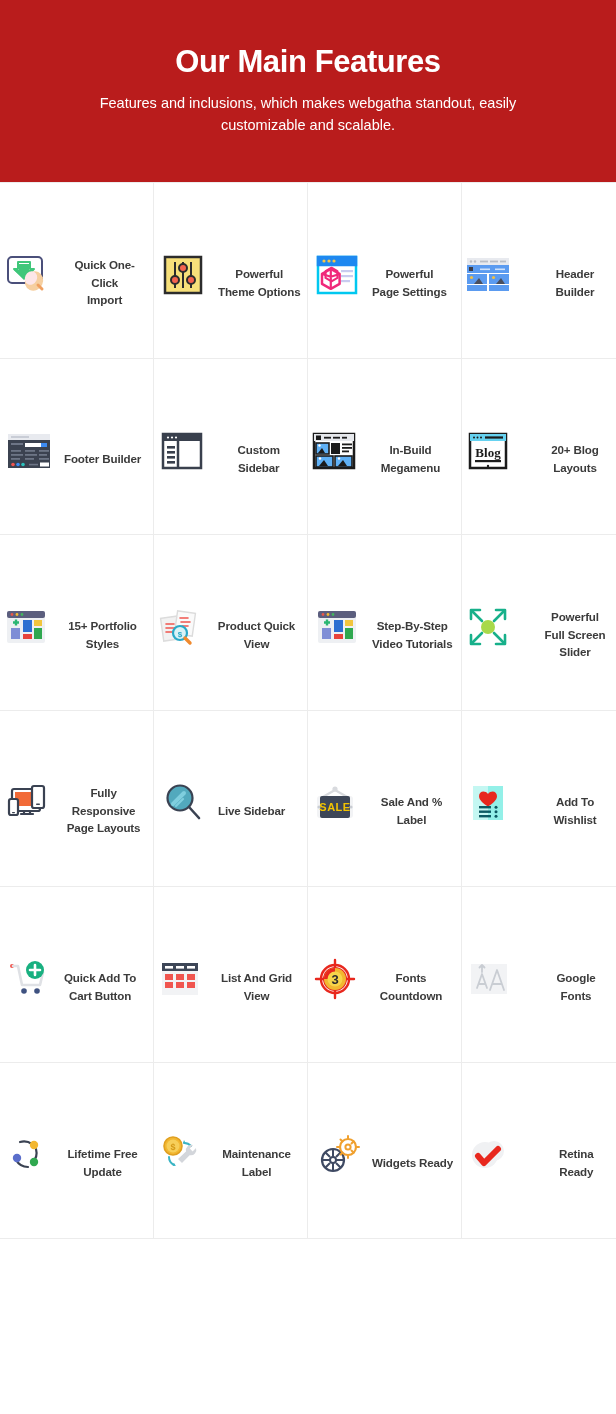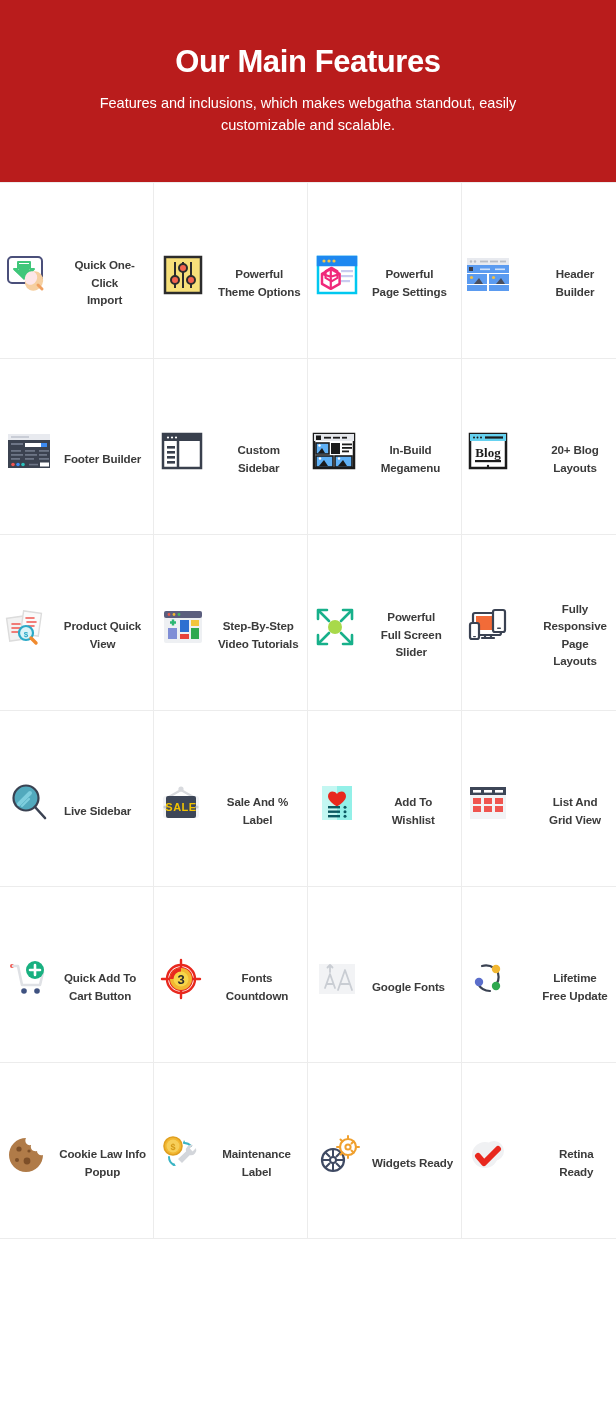--- a/index.html
+++ b/index.html
@@ -254,48 +254,66 @@
           <text x="26" y="32" font-family="Liberation Serif, serif" font-size="13" font-weight="bold" fill="#1b1b1b" text-anchor="middle">Blog</text>
           <rect x="13" y="35" width="26" height="2.2" fill="#1b1b1b"></rect>
           <circle cx="26" cy="41" r="1.2" fill="#1b1b1b"></circle>
         </svg>
       </div>
       <div class="card-label">20+ Blog Layouts</div>
     </div>
     <div class="card">
       <div class="icon-wrap">
         <svg width="52" height="52" viewBox="0 0 52 52">
-          <rect x="8" y="16" width="18" height="23" fill="#f2f2f2" stroke="#dcdcdc" stroke-width="1.4" transform="rotate(-8 17 27)"></rect>
-          <rect x="22" y="11" width="18" height="23" fill="#fafafa" stroke="#dcdcdc" stroke-width="1.4" transform="rotate(8 31 22)"></rect>
-          <g stroke="#f0554f" stroke-width="1.6" stroke-linecap="round">
-            <path d="M12 23h8M12 27h10M12 31h7M26 17h8M27 21h9M28 25h6"></path>
-          </g>
-          <circle cx="26" cy="32" r="7" fill="#d9f3f7" stroke="#2aa9c7" stroke-width="2.2"></circle>
-          <text x="26" y="36" font-family="Liberation Sans, sans-serif" font-size="8" font-weight="bold" fill="#2aa9c7" text-anchor="middle">$</text>
-          <path d="M31 37l5 5" stroke="#f08a2e" stroke-width="3.4" stroke-linecap="round"></path>
-        </svg>
-      </div>
-      <div class="card-label">Product Quick View</div>
-    </div>
-    <div class="card">
-      <div class="icon-wrap">
-        <svg width="52" height="52" viewBox="0 0 52 52">
           <rect x="7" y="10" width="38" height="32" rx="2" fill="#eef0f3"></rect>
           <rect x="7" y="10" width="38" height="7" rx="2" fill="#5b5e7e"></rect>
           <circle cx="12" cy="13.5" r="1.4" fill="#e8574a"></circle>
           <circle cx="17" cy="13.5" r="1.4" fill="#f2b731"></circle>
           <circle cx="22" cy="13.5" r="1.4" fill="#42b55e"></circle>
           <path d="M13 21.5h6M16 18.5v6" stroke="#2bb673" stroke-width="2.4"></path>
           <rect x="23" y="19" width="9" height="12" fill="#2d6fd1"></rect>
           <rect x="34" y="19" width="8" height="6" fill="#f2c53d"></rect>
           <rect x="11" y="27" width="9" height="11" fill="#7f8ed6"></rect>
           <rect x="23" y="33" width="9" height="5" fill="#e8433b"></rect>
           <rect x="34" y="27" width="8" height="11" fill="#2fa84f"></rect>
         </svg>
       </div>
+      <div class="card-label">15+ Portfolio Styles</div>
+    </div>
+    <div class="card">
+      <div class="icon-wrap">
+        <svg width="52" height="52" viewBox="0 0 52 52">
+          <rect x="8" y="16" width="18" height="23" fill="#f2f2f2" stroke="#dcdcdc" stroke-width="1.4" transform="rotate(-8 17 27)"></rect>
+          <rect x="22" y="11" width="18" height="23" fill="#fafafa" stroke="#dcdcdc" stroke-width="1.4" transform="rotate(8 31 22)"></rect>
+          <g stroke="#f0554f" stroke-width="1.6" stroke-linecap="round">
+            <path d="M12 23h8M12 27h10M12 31h7M26 17h8M27 21h9M28 25h6"></path>
+          </g>
+          <circle cx="26" cy="32" r="7" fill="#d9f3f7" stroke="#2aa9c7" stroke-width="2.2"></circle>
+          <text x="26" y="36" font-family="Liberation Sans, sans-serif" font-size="8" font-weight="bold" fill="#2aa9c7" text-anchor="middle">$</text>
+          <path d="M31 37l5 5" stroke="#f08a2e" stroke-width="3.4" stroke-linecap="round"></path>
+        </svg>
+      </div>
+      <div class="card-label">Product Quick View</div>
+    </div>
+    <div class="card">
+      <div class="icon-wrap">
+        <svg width="52" height="52" viewBox="0 0 52 52">
+          <rect x="7" y="10" width="38" height="32" rx="2" fill="#eef0f3"></rect>
+          <rect x="7" y="10" width="38" height="7" rx="2" fill="#5b5e7e"></rect>
+          <circle cx="12" cy="13.5" r="1.4" fill="#e8574a"></circle>
+          <circle cx="17" cy="13.5" r="1.4" fill="#f2b731"></circle>
+          <circle cx="22" cy="13.5" r="1.4" fill="#42b55e"></circle>
+          <path d="M13 21.5h6M16 18.5v6" stroke="#2bb673" stroke-width="2.4"></path>
+          <rect x="23" y="19" width="9" height="12" fill="#2d6fd1"></rect>
+          <rect x="34" y="19" width="8" height="6" fill="#f2c53d"></rect>
+          <rect x="11" y="27" width="9" height="11" fill="#7f8ed6"></rect>
+          <rect x="23" y="33" width="9" height="5" fill="#e8433b"></rect>
+          <rect x="34" y="27" width="8" height="11" fill="#2fa84f"></rect>
+        </svg>
+      </div>
       <div class="card-label">Step-By-Step
 Video Tutorials</div>
     </div>
     <div class="card">
       <div class="icon-wrap">
         <svg width="52" height="52" viewBox="0 0 52 52">
           <g stroke="#17b08a" stroke-width="2.6" fill="none" stroke-linecap="round" stroke-linejoin="round">
             <path d="M9 18V9h9"></path>
             <path d="M43 18V9h-9"></path>
             <path d="M9 34v9h9"></path>
@@ -360,20 +378,34 @@
             <rect x="17" y="29" width="12" height="2.4"></rect>
             <rect x="17" y="33.5" width="12" height="2.4"></rect>
             <rect x="17" y="38" width="12" height="2.4"></rect>
             <circle cx="34" cy="30.2" r="1.5"></circle>
             <circle cx="34" cy="34.7" r="1.5"></circle>
             <circle cx="34" cy="39.2" r="1.5"></circle>
           </g>
         </svg>
       </div>
       <div class="card-label">Add To Wishlist</div>
+    </div>
+    <div class="card">
+      <div class="icon-wrap">
+        <svg width="52" height="52" viewBox="0 0 52 52">
+          <circle cx="9" cy="13" r="2" fill="#f0554f"></circle>
+          <path d="M10 13h5l4 19h18l3-13" fill="none" stroke="#dfe1e5" stroke-width="2.6" stroke-linecap="round" stroke-linejoin="round"></path>
+          <circle cx="21" cy="38" r="2.8" fill="#3f5280"></circle>
+          <circle cx="34" cy="38" r="2.8" fill="#3f5280"></circle>
+          <circle cx="32" cy="17" r="9" fill="#19b080"></circle>
+          <path d="M32 12v10M27 17h10" stroke="#fff" stroke-width="2.6" stroke-linecap="round"></path>
+        </svg>
+      </div>
+      <div class="card-label">Quick Add To
+Cart Button</div>
     </div>
     <div class="card">
       <div class="icon-wrap">
         <svg width="52" height="52" viewBox="0 0 52 52">
           <rect x="8" y="10" width="36" height="32" fill="#f2f3f5"></rect>
           <rect x="8" y="10" width="36" height="8" fill="#3d4657"></rect>
           <rect x="11" y="13" width="8" height="2.6" fill="#fff"></rect>
           <rect x="22" y="13" width="8" height="2.6" fill="#fff"></rect>
           <rect x="33" y="13" width="8" height="2.6" fill="#fff"></rect>
           <g fill="#f0554f">
@@ -384,34 +416,20 @@
             <rect x="22" y="29" width="8" height="6"></rect>
             <rect x="33" y="29" width="8" height="6"></rect>
           </g>
         </svg>
       </div>
       <div class="card-label">List And Grid View</div>
     </div>
     <div class="card">
       <div class="icon-wrap">
         <svg width="52" height="52" viewBox="0 0 52 52">
-          <circle cx="9" cy="13" r="2" fill="#f0554f"></circle>
-          <path d="M10 13h5l4 19h18l3-13" fill="none" stroke="#dfe1e5" stroke-width="2.6" stroke-linecap="round" stroke-linejoin="round"></path>
-          <circle cx="21" cy="38" r="2.8" fill="#3f5280"></circle>
-          <circle cx="34" cy="38" r="2.8" fill="#3f5280"></circle>
-          <circle cx="32" cy="17" r="9" fill="#19b080"></circle>
-          <path d="M32 12v10M27 17h10" stroke="#fff" stroke-width="2.6" stroke-linecap="round"></path>
-        </svg>
-      </div>
-      <div class="card-label">Quick Add To
-Cart Button</div>
-    </div>
-    <div class="card">
-      <div class="icon-wrap">
-        <svg width="52" height="52" viewBox="0 0 52 52">
           <circle cx="26" cy="26" r="14" fill="none" stroke="#e8281e" stroke-width="2.4"></circle>
           <path d="M26 7v8M26 37v8M7 26h8M37 26h8" stroke="#e8281e" stroke-width="2.4" stroke-linecap="round"></path>
           <path d="M26 14a12 12 0 0 1 0 24 12 12 0 0 1 0-24z" fill="#e8281e"></path>
           <circle cx="26" cy="26" r="11" fill="#f2b731"></circle>
           <path d="M15 26a11 11 0 0 1 11-11v11z" fill="#e8281e"></path>
           <circle cx="26" cy="26" r="7.5" fill="#f7d54a"></circle>
           <text x="26" y="31" font-family="Liberation Sans, sans-serif" font-size="13" font-weight="bold" fill="#2c2c2c" text-anchor="middle">3</text>
         </svg>
       </div>
       <div class="card-label">Fonts Countdown</div>
@@ -432,32 +450,20 @@
         <svg width="52" height="52" viewBox="0 0 52 52">
           <path d="M20 13a14 14 0 0 1 12 2" fill="none" stroke="#3a4252" stroke-width="2.2" stroke-linecap="round"></path>
           <path d="M36 20a14 14 0 0 1-4 14" fill="none" stroke="#3a4252" stroke-width="2.2" stroke-linecap="round"></path>
           <path d="M28 38a14 14 0 0 1-12-7" fill="none" stroke="#3a4252" stroke-width="2.2" stroke-linecap="round"></path>
           <circle cx="34" cy="16" r="4.2" fill="#f2b731"></circle>
           <circle cx="34" cy="33" r="4.2" fill="#2fa84f"></circle>
           <circle cx="17" cy="29" r="4.2" fill="#5b6ecb"></circle>
         </svg>
       </div>
       <div class="card-label">Lifetime Free Update</div>
-    </div>
-    <div class="card">
-      <div class="icon-wrap">
-        <svg width="52" height="52" viewBox="0 0 52 52">
-          <path d="M26 9a17 17 0 1 0 17 17c-3 1-6-1-6-4-4 1-7-2-6-6-4 1-7-3-5-7z" fill="#b07b48"></path>
-          <circle cx="19" cy="20" r="2.6" fill="#7d4f28"></circle>
-          <circle cx="17" cy="31" r="2" fill="#7d4f28"></circle>
-          <circle cx="27" cy="32" r="3.4" fill="#7d4f28"></circle>
-          <circle cx="29" cy="22" r="1.6" fill="#7d4f28"></circle>
-        </svg>
-      </div>
-      <div class="card-label">Cookie Law Info Popup</div>
     </div>
     <div class="card">
       <div class="icon-wrap">
         <svg width="52" height="52" viewBox="0 0 52 52">
           <circle cx="19" cy="17" r="9" fill="#f2b731" stroke="#e0a020" stroke-width="1.6"></circle>
           <circle cx="19" cy="17" r="6.5" fill="#f7cf5a"></circle>
           <text x="19" y="21" font-family="Liberation Sans, sans-serif" font-size="9" font-weight="bold" fill="#d59a18" text-anchor="middle">$</text>
           <path d="M30 14a9 9 0 0 1 7 3" fill="none" stroke="#3ab4c4" stroke-width="2" stroke-linecap="round"></path>
           <path d="M30 11l-1 3 3 1z" fill="#3ab4c4"></path>
           <path d="M15 28a9 9 0 0 0 5 8" fill="none" stroke="#3ab4c4" stroke-width="2" stroke-linecap="round"></path>

